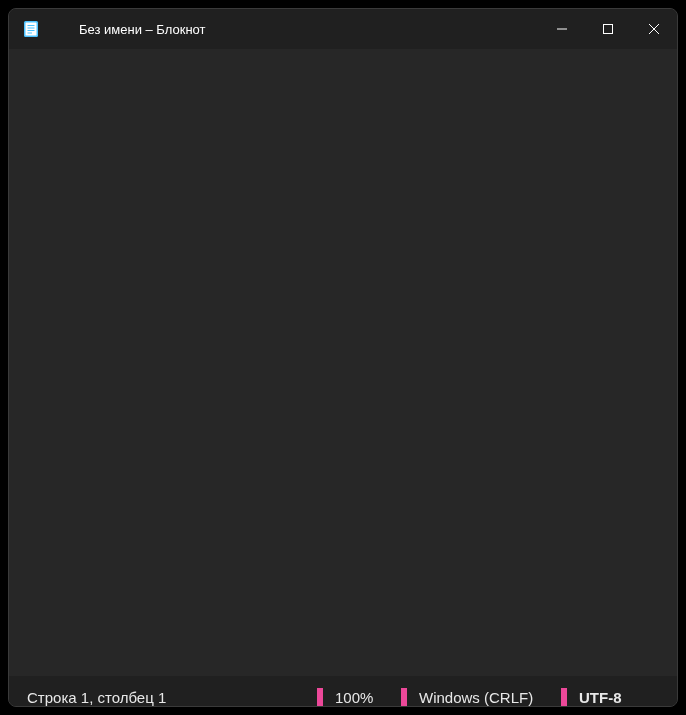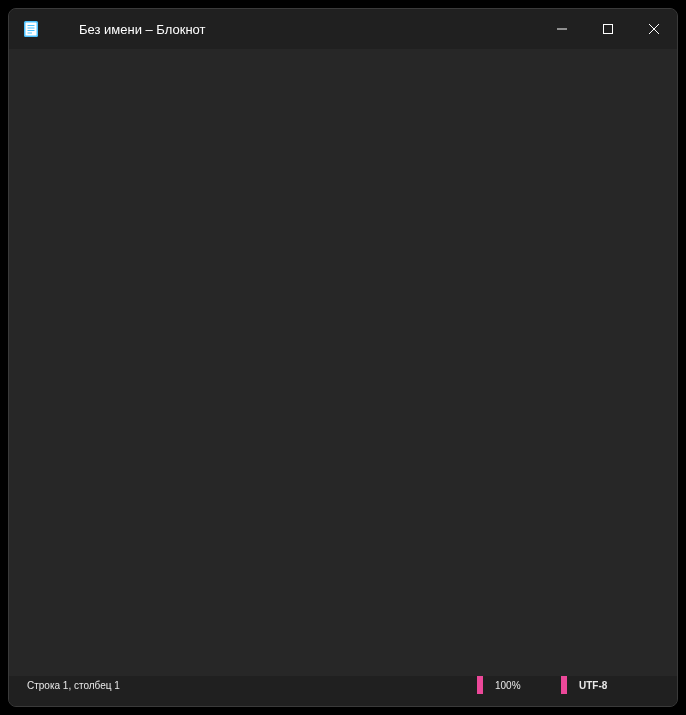--- a/index.html
+++ b/index.html
@@ -93,23 +93,23 @@
     resize: none;
     color: #fff;
     font-family: Consolas, monospace;
     font-size: 14px;
     padding: 4px;
     margin: 0;
   }
   .statusbar {
     height: 30px;
     display: flex;
-    align-items: flex-start;
+    align-items: flex-end;
     background: #202020;
-    font-size: 10px;
+    font-size: 15px;
     color: #e8e8e8;
   }
   .status-cell {
     padding: 0 12px;
     height: 18px;
     display: flex;
     align-items: center;
   }
   .status-first {
     flex: 1;
@@ -158,16 +158,17 @@
       </div>
     </div>
   </div>
 
 
   <textarea class="editor" spellcheck="false" style=""></textarea>
 
   <div class="statusbar">
     <div class="status-cell status-first">Строка 1, столбец 1</div>
     <div class="status-cell status-sep status-zoom">100%</div>
+    <div class="status-cell status-sep status-eol">Windows (CRLF)</div>
     <div class="status-cell status-sep status-enc">UTF-8</div>
   </div>
 
 </div>
 
 </body></html>

